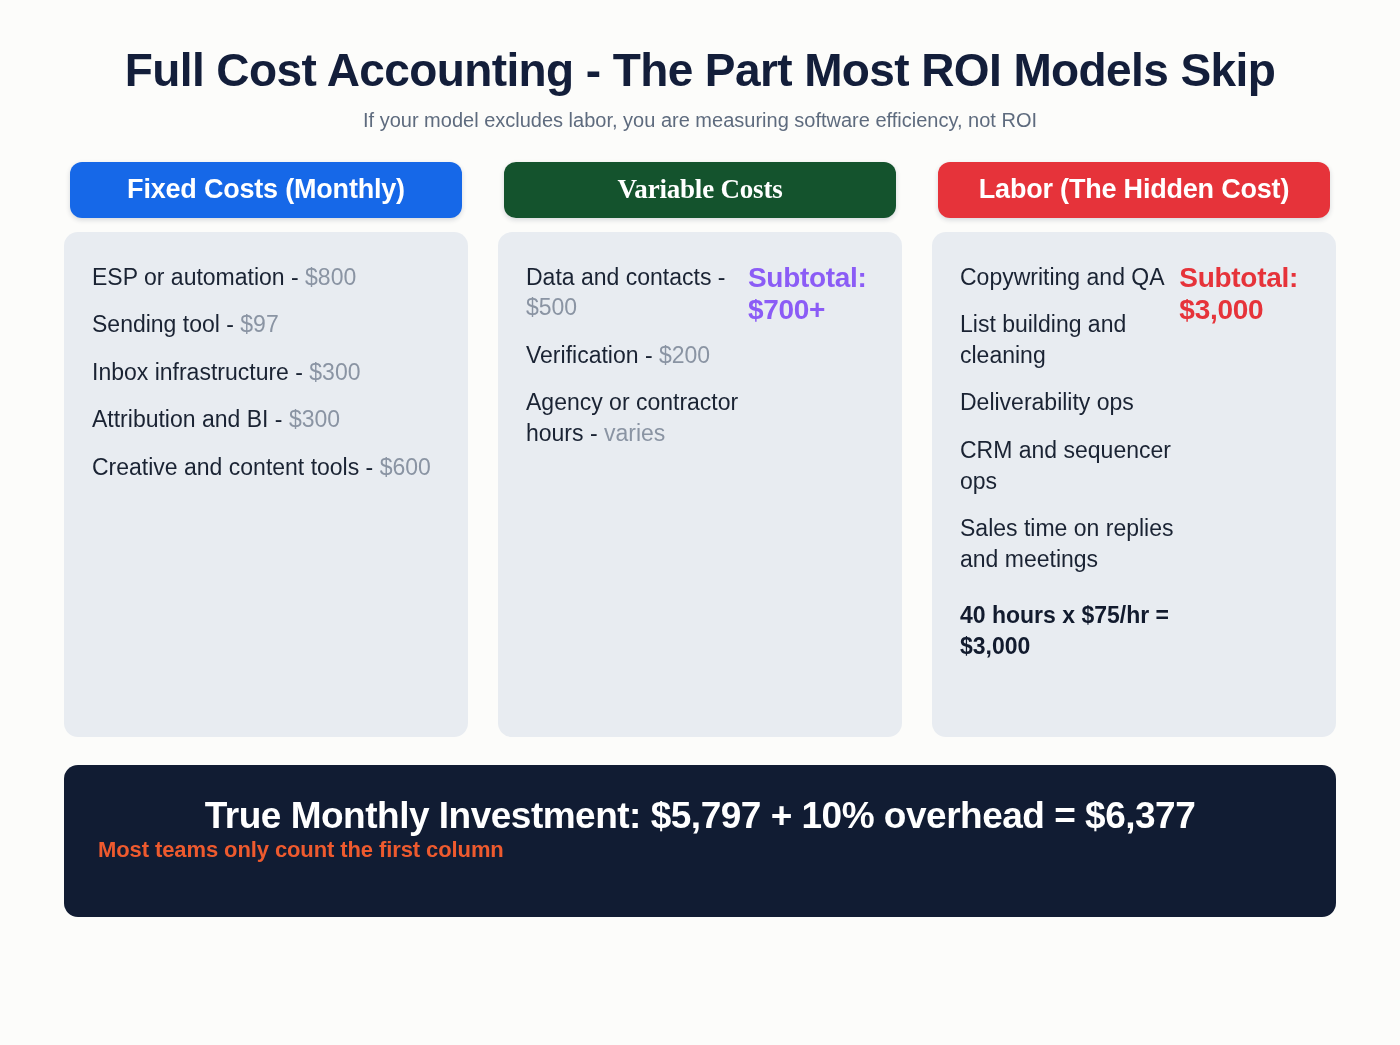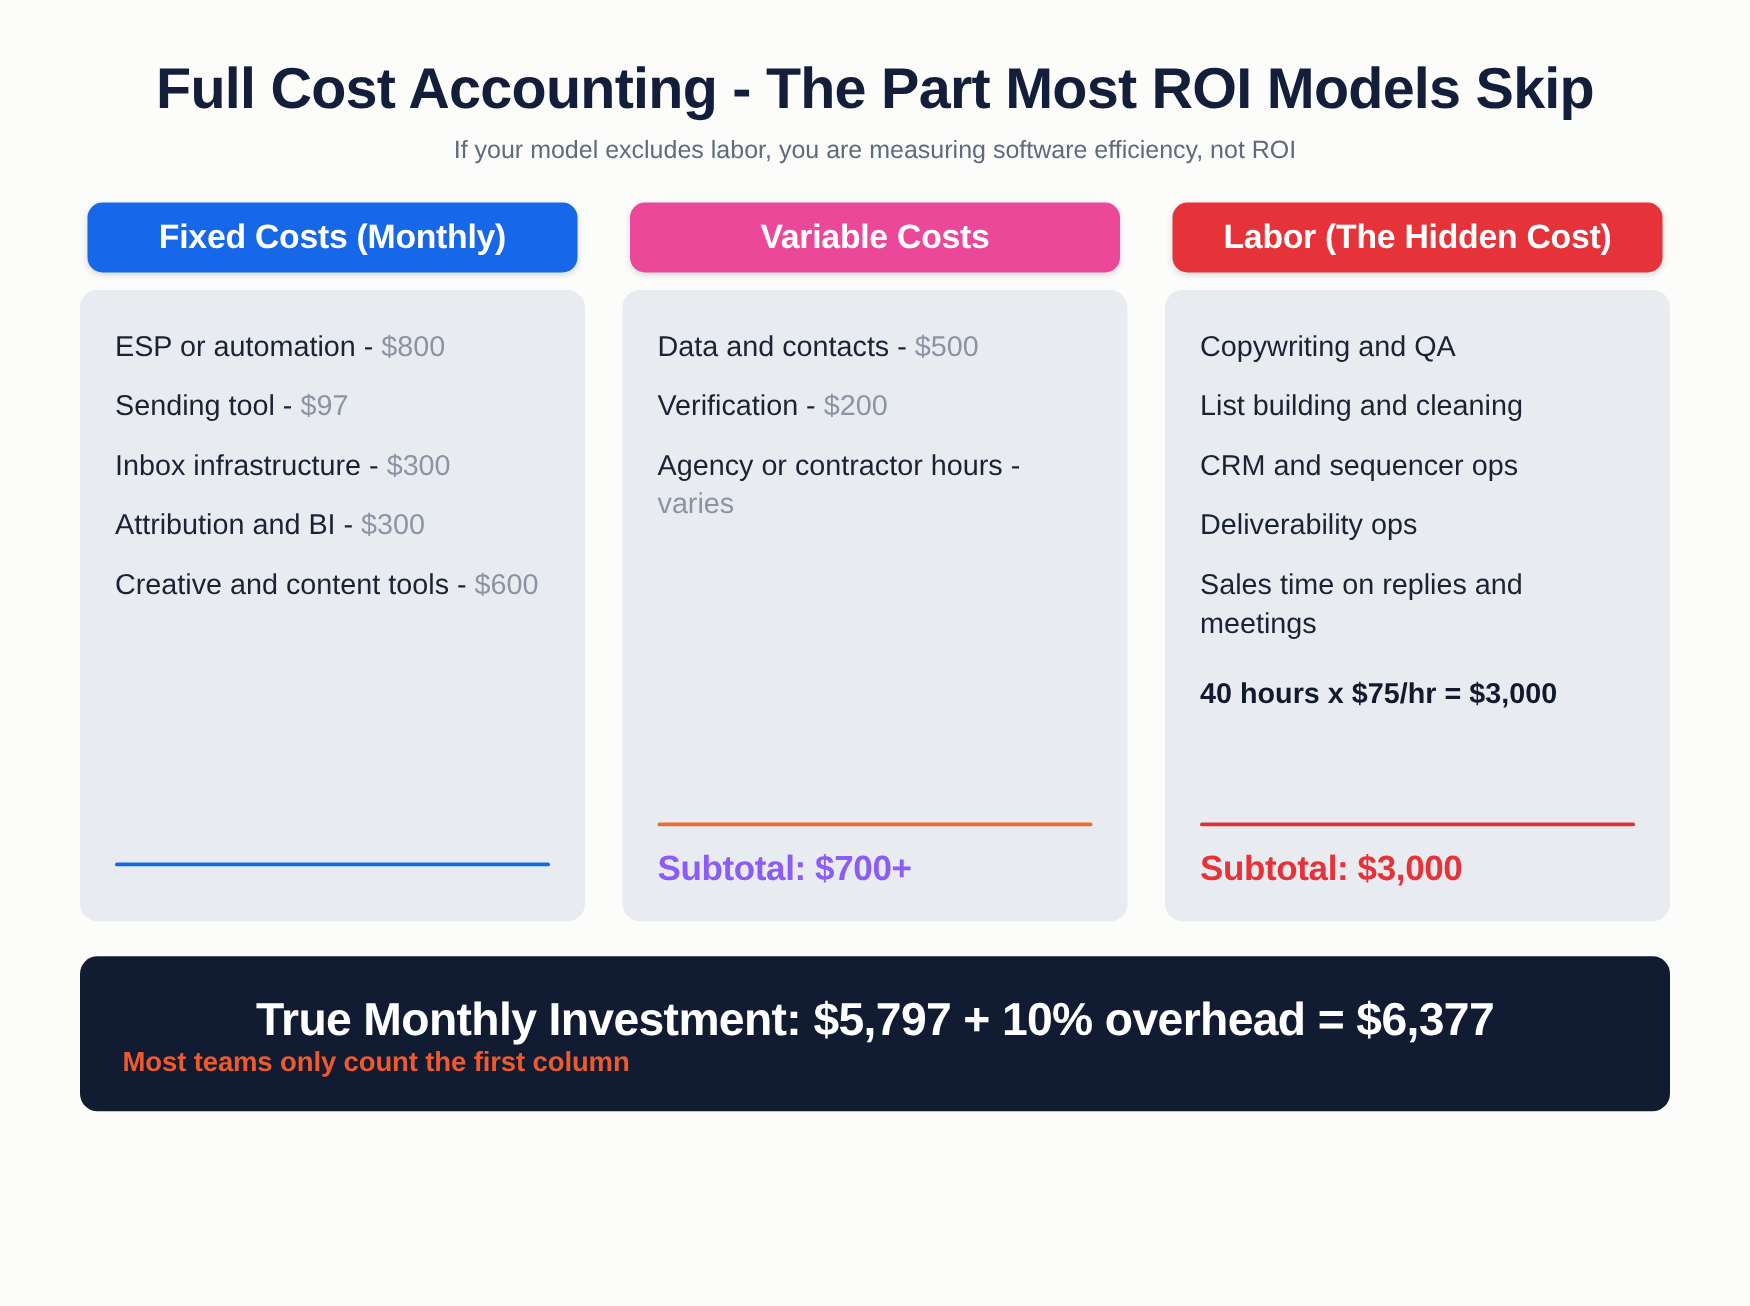--- a/index.html
+++ b/index.html
@@ -34,31 +34,31 @@
   .col-head{
     margin:0 6px;
     border-radius:12px;
     height:56px;
     display:flex;align-items:center;justify-content:center;
     color:#ffffff;font-size:27px;font-weight:bold;
     letter-spacing:-0.2px;
     box-shadow:0 2px 5px rgba(20,30,60,.16);
   }
   .col-head.blue{background:#1668E8;}
-  .col-head.orange{background:#ec4899;}
+  .col-head.orange{background:#14532d;font-family:Liberation Serif, serif;}
   .col-head.red{background:#E6333A;}
 
   .col-body{
     margin-top:14px;
     background:#E8ECF1;
     border-radius:14px;
     padding:30px 28px 26px 28px;
     box-sizing:border-box;
     height:505px;
-    display:flex;flex-direction:column;
+    display:flex;
   }
 
   .items{flex:1 1 auto;}
   .item{
     font-size:23px;color:#1A2333;line-height:1.33;
     margin-bottom:17px;
   }
   .item:last-child{margin-bottom:0;}
   .item .val{color:#8A94A3;}
   .item.emph{font-weight:bold;color:#121B2E;margin-top:26px;}
@@ -70,21 +70,21 @@
 
   .subtotal{font-size:28px;font-weight:bold;letter-spacing:-0.3px;}
   .subtotal.blue{color:#1668E8;}
   .subtotal.orange{color:#8b5cf6;}
   .subtotal.red{color:#E6333A;}
 
   .foot-wrap{padding:28px 64px 0 64px;box-sizing:border-box;}
   .footer{
     background:#111C33;border-radius:14px;
     padding:30px 34px 22px 34px;
-    box-sizing:border-box;height:124px;
+    box-sizing:border-box;height:152px;
   }
   .foot-main{
     color:#ffffff;font-size:37px;font-weight:bold;
     text-align:center;letter-spacing:-0.5px;white-space:nowrap;
   }
   .foot-note{
     color:#EE5A2E;font-size:22px;font-weight:bold;
     text-align:left;letter-spacing:-0.1px;
   }
 </style>
@@ -126,22 +126,22 @@
         <div class="subtotal orange">Subtotal: $700+</div>
       </div>
     </div>
 
     <div class="col">
       <div class="col-head red">Labor (The Hidden Cost)</div>
       <div class="col-body">
         <div class="items">
           <div class="item">Copywriting and QA</div>
           <div class="item">List building and cleaning</div>
+          <div class="item">Deliverability ops</div>
           <div class="item">CRM and sequencer ops</div>
-          <div class="item">Deliverability ops</div>
           <div class="item">Sales time on replies and meetings</div>
           <div class="item emph">40 hours x $75/hr = $3,000</div>
         </div>
         <div class="rule red"></div>
         <div class="subtotal red">Subtotal: $3,000</div>
       </div>
     </div>
 
   </div>
 

